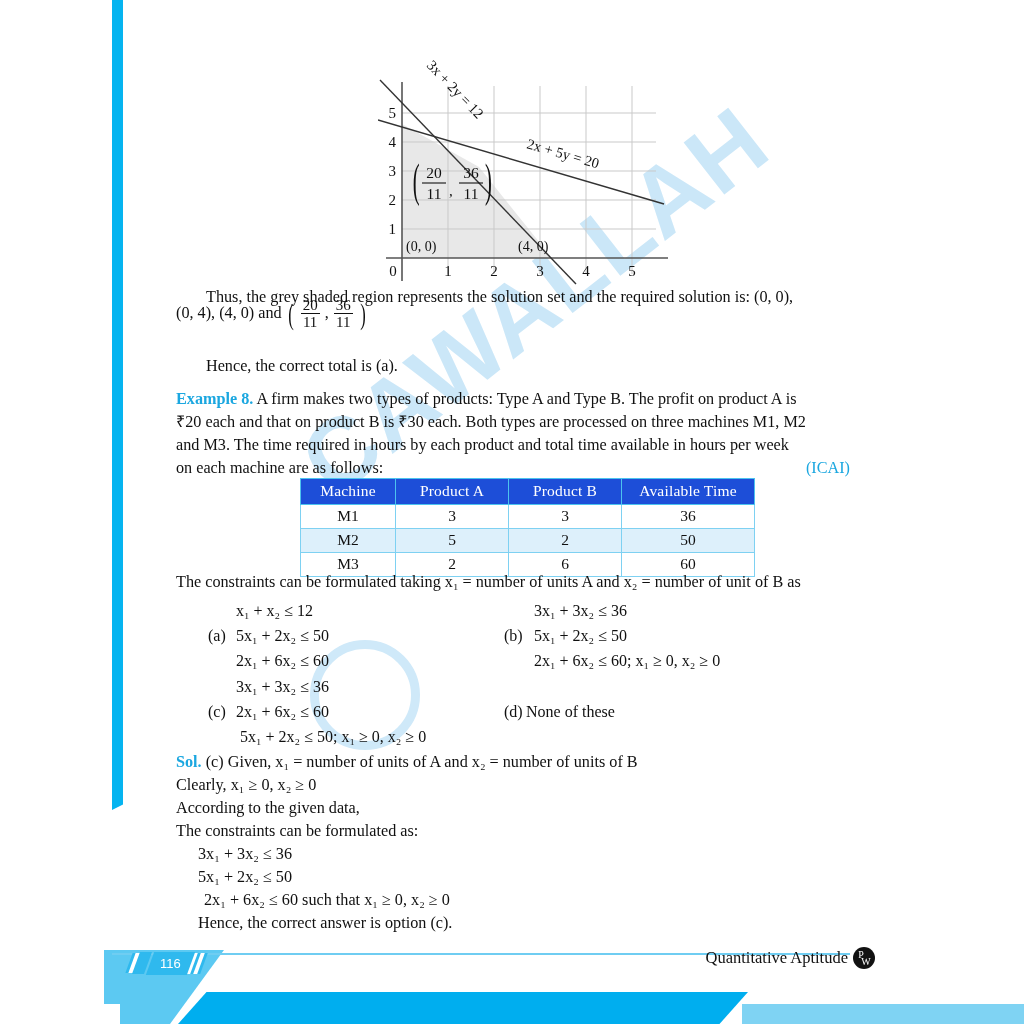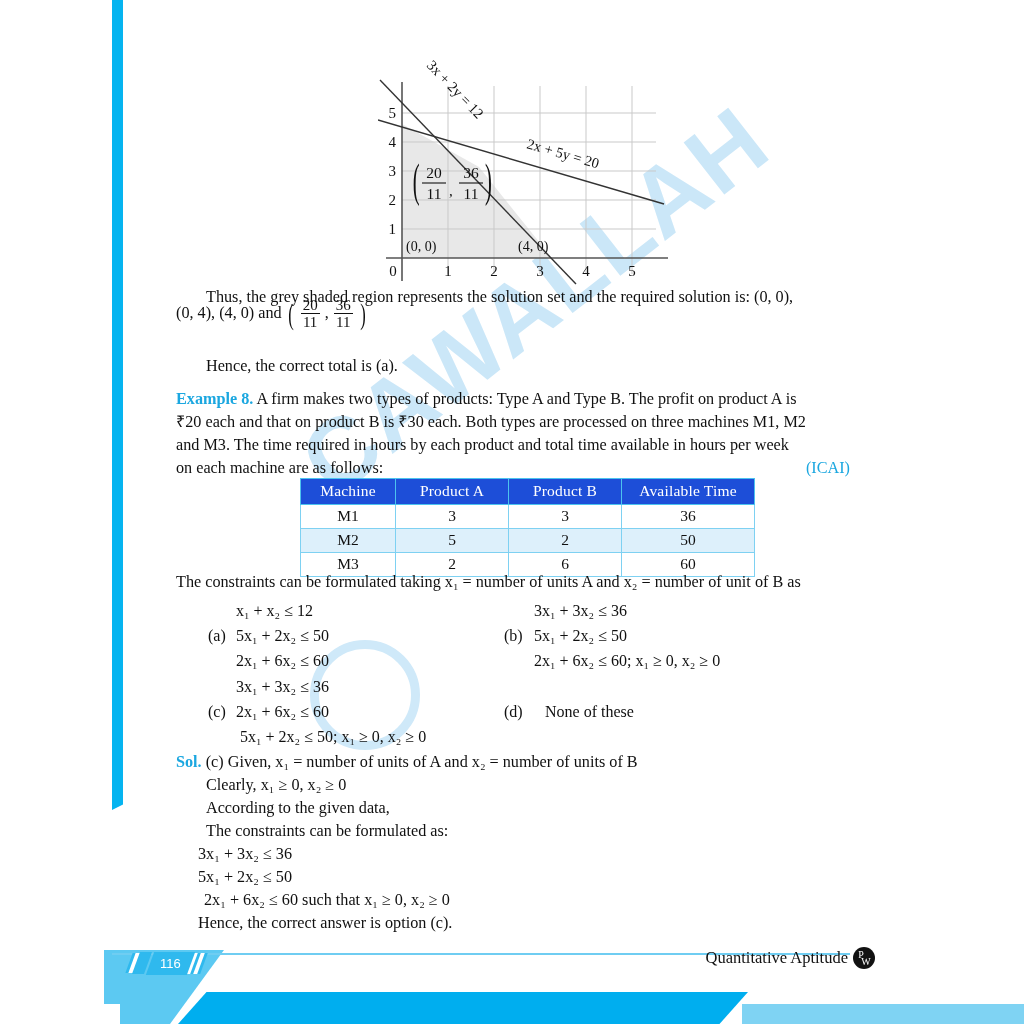--- a/index.html
+++ b/index.html
@@ -57,21 +57,21 @@
   .tcol {
     position: absolute;
     left: 176px;
     width: 674px;
   }
   .para {
     font-size: 16.2px;
     line-height: 1.42;
     text-align: left;
   }
-  .indent { margin-left: 30px; }
+  .indent { }
   .tag {
     color: #1ba7e0;
     font-weight: bold;
   }
   .icai {
     color: #1ba7e0;
     font-weight: normal;
     float: right;
   }
 
@@ -420,21 +420,21 @@
       <span class="eqs" style="left:358px; top:50px;">2x₁ + 6x₂ ≤ 60; x₁ ≥ 0, x₂ ≥ 0</span>
     </div>
 
     <div class="optrow" style="height:76px;">
       <span class="lbl" style="left:32px; top:25px;">(c)</span>
       <span class="eqs" style="left:60px; top:0px;">3x₁ + 3x₂ ≤ 36</span>
       <span class="eqs" style="left:60px; top:25px;">2x₁ + 6x₂ ≤ 60</span>
       <span class="eqs" style="left:64px; top:50px;">5x₁ + 2x₂ ≤ 50; x₁ ≥ 0, x₂ ≥ 0</span>
 
       <span class="lbl" style="left:328px; top:25px;">(d)</span>
-      <span class="eqs" style="left:369px; top:25px;">None of these</span>
+      <span class="eqs" style="left:350px; top:25px;">None of these</span>
     </div>
   </div>
 
   <div class="tcol para" style="top:751px;">
     <div>
       <span class="tag">Sol.</span>
       <span>(c) Given, x₁ = number of units of A and x₂ = number of units of B</span>
     </div>
     <div class="indent">Clearly, x₁ ≥ 0, x₂ ≥ 0</div>
     <div class="indent">According to the given data,</div>

